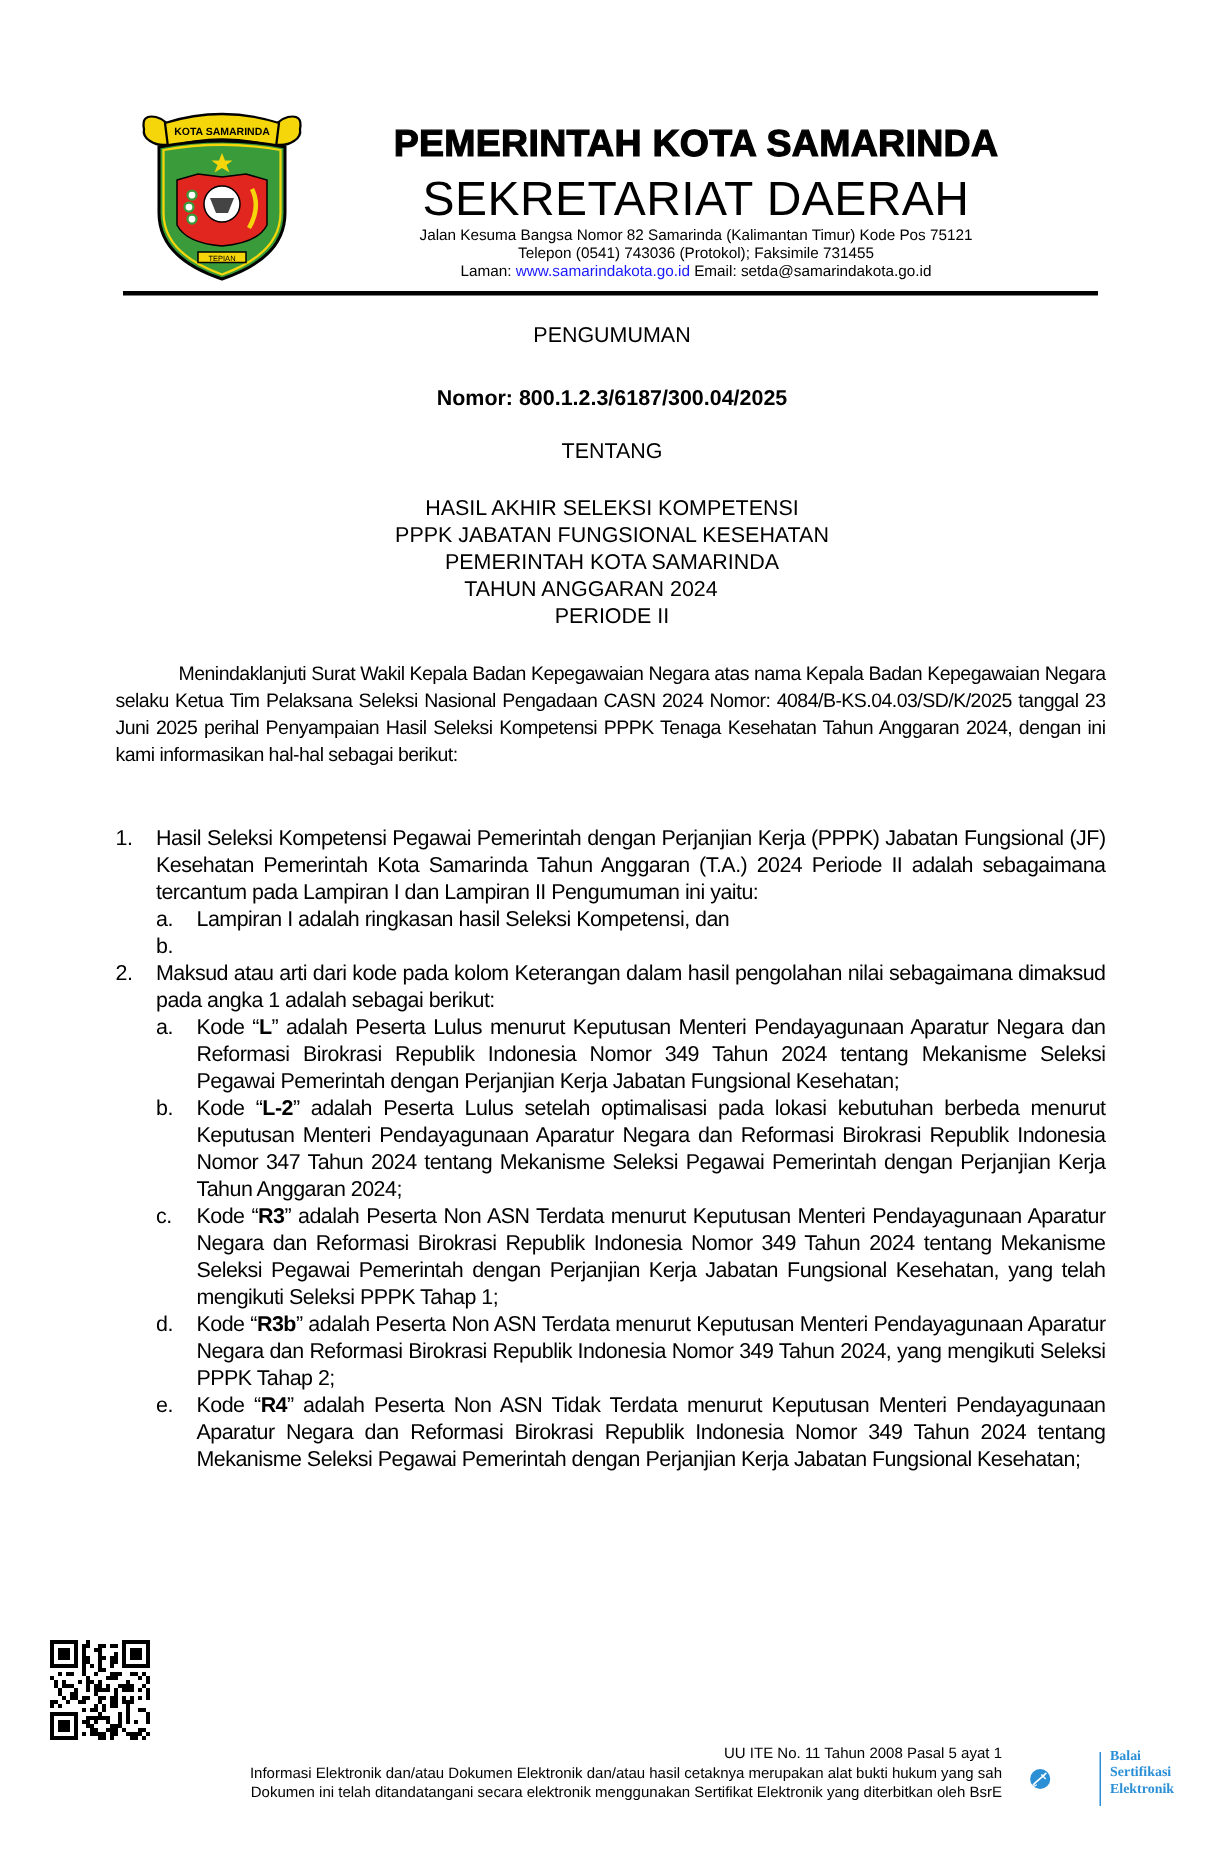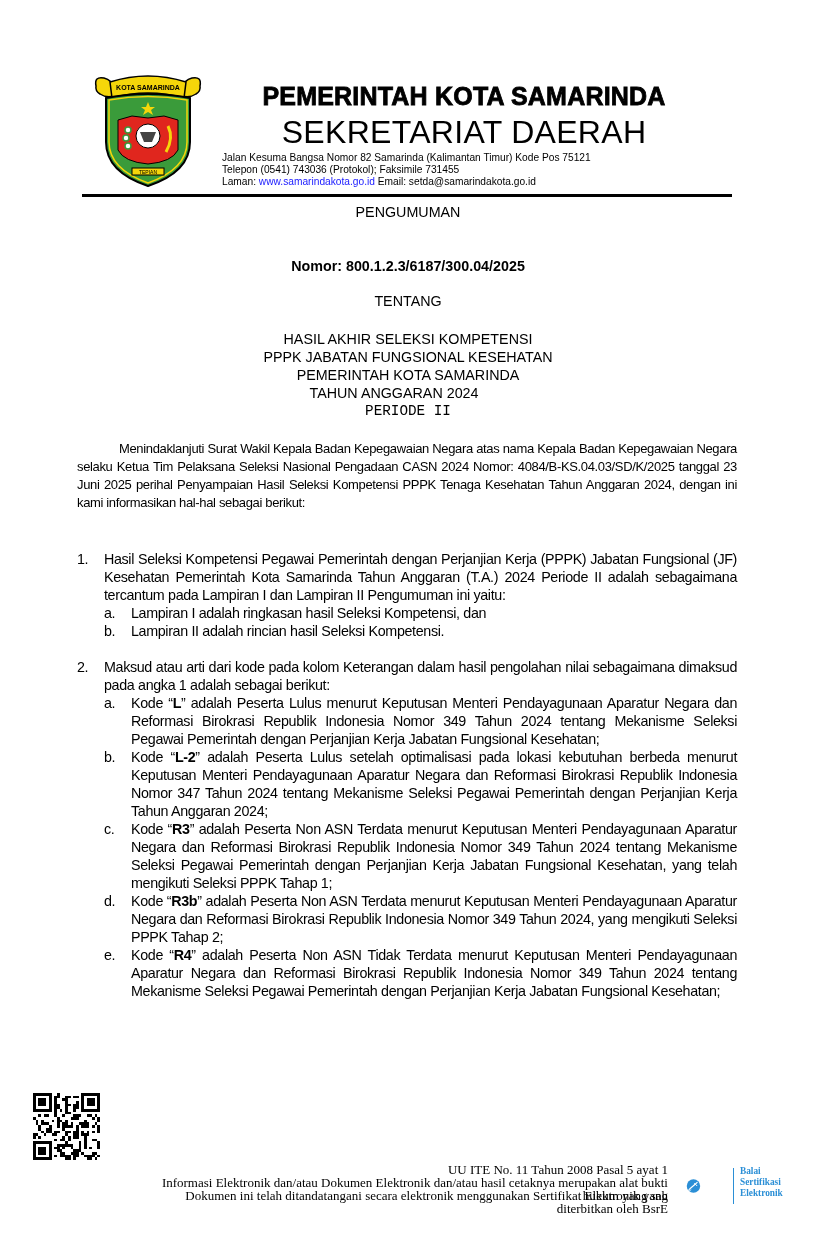--- a/index.html
+++ b/index.html
@@ -1,38 +1,38 @@
 <!DOCTYPE html>
 <html><head>
   <meta charset="utf-8">
   <style>
     html, body { margin: 0; padding: 0; background: #ffffff; }
     body { width: 813px; height: 1248px; position: relative; overflow: hidden; font-family: "Liberation Sans", sans-serif; color: #000; }
     .logo { position: absolute; left: 92px; top: 72px; width: 112px; height: 116px; }
     .head-title1 { position: absolute; left: 222px; top: 82px; width: 484px; text-align: center; font-family: "Liberation Sans", sans-serif; font-weight: 900; font-size: 25px; letter-spacing: 0.2px; -webkit-text-stroke: 0.8px #000; }
     .head-title2 { position: absolute; left: 222px; top: 114px; width: 484px; text-align: center; font-size: 32px; letter-spacing: 0.3px; }
-    .head-line { position: absolute; left: 222px; width: 484px; text-align: left; font-size: 10.2px; line-height: 13px; }
+    .head-line { position: absolute; left: 222px; width: 484px; text-align: center; font-size: 10.2px; line-height: 13px; }
     .head-line.l1 { top: 151px; }
     .head-line.l2 { top: 163px; }
     .head-line.l3 { top: 175px; }
     .link-blue { color: #1a1aff; }
     .rule { position: absolute; left: 82px; width: 650px; top: 194px; height: 3px; background: #000; }
     .center-line { position: absolute; left: 78px; width: 660px; text-align: center; font-size: 14.3px; line-height: 18px; }
     .body-text { position: absolute; left: 77px; width: 660px; font-family: "Liberation Sans", sans-serif; font-size: 13px; line-height: 18px; text-align: justify; letter-spacing: -0.35px; }
     .para { text-indent: 42px; }
     .list { position: absolute; left: 77px; width: 660px; font-size: 14.3px; line-height: 18px; letter-spacing: -0.35px; }
     .item { position: relative; padding-left: 27px; text-align: justify; }
     .item .num { position: absolute; left: 0; top: 0; }
     .sub { position: relative; padding-left: 27px; text-align: justify; }
     .sub .let { position: absolute; left: 0; top: 0; }
     .indent-text { text-align: justify; }
     a.url { color: #0000ee; text-decoration: underline; }
     b { font-weight: bold; }
     .qr { position: absolute; left: 33px; top: 1093px; width: 67px; height: 67px; }
-    .footer { position: absolute; left: 160px; width: 508px; text-align: right; font-family: Liberation Serif, serif; font-size: 13px; line-height: 13px; }
+    .footer { position: absolute; left: 160px; width: 508px; text-align: right; font-family: Liberation Sans, sans-serif; font-size: 10px; line-height: 13px; }
     .footer.f1 { top: 1163px; }
     .footer.f2 { top: 1176px; }
     .footer.f3 { top: 1189px; }
     .bsre { position: absolute; left: 686px; top: 1166px; width: 118px; height: 40px; }
     .bsre-text { position: absolute; left: 740px; top: 1166px; font-family: Liberation Serif, serif; font-weight: bold; font-size: 9.3px; line-height: 11px; color: #2b8fd6; }
     .bsre-sep { position: absolute; left: 733px; top: 1168px; width: 1px; height: 36px; background: #2b8fd6; }
   </style>
 </head>
 <body>
 
@@ -64,42 +64,41 @@
 
 <div class="head-title1">PEMERINTAH KOTA SAMARINDA</div>
 <div class="head-title2">SEKRETARIAT DAERAH</div>
 <div class="head-line l1">Jalan Kesuma Bangsa Nomor 82 Samarinda (Kalimantan Timur) Kode Pos 75121</div>
 <div class="head-line l2">Telepon (0541) 743036 (Protokol); Faksimile 731455</div>
 <div class="head-line l3">
   <span>Laman: </span><span class="link-blue">www.samarindakota.go.id</span><span> Email: setda@samarindakota.go.id</span>
 </div>
 <div class="rule"></div>
 
-<div class="center-line" style="top:203px;text-align:center;">PENGUMUMAN</div>
+<div class="center-line" style="top:215px;text-align:center;">PENGUMUMAN</div>
 <div class="center-line" style="top:257px;font-weight:bold;">Nomor:  800.1.2.3/6187/300.04/2025</div>
 <div class="center-line" style="top:292px;">TENTANG</div>
 <div class="center-line" style="top:330px;text-align:center;">HASIL AKHIR SELEKSI KOMPETENSI</div>
 <div class="center-line" style="top:348px;">PPPK JABATAN FUNGSIONAL KESEHATAN</div>
 <div class="center-line" style="top:366px;">PEMERINTAH KOTA SAMARINDA</div>
 <div class="center-line" style="top:384px; left:64px;">TAHUN ANGGARAN 2024</div>
-<div class="center-line" style="top:402px;font-family:Liberation Mono, monospace;">PERIODE II</div>
+<div class="center-line" style="top:402px;">PERIODE II</div>
 
 <div class="body-text para" style="top:440px;">Menindaklanjuti Surat Wakil Kepala Badan Kepegawaian Negara atas nama Kepala Badan Kepegawaian Negara selaku Ketua Tim Pelaksana Seleksi Nasional Pengadaan CASN 2024 Nomor: 4084/B-KS.04.03/SD/K/2025 tanggal 23 Juni 2025 perihal Penyampaian Hasil Seleksi Kompetensi PPPK Tenaga Kesehatan Tahun Anggaran 2024, dengan ini kami informasikan hal-hal sebagai berikut:</div>
 
 <div class="list" style="top:550px;">
   <div class="item">
     <span class="num">1.</span>
     <div>Hasil Seleksi Kompetensi Pegawai Pemerintah dengan Perjanjian Kerja (PPPK) Jabatan Fungsional (JF) Kesehatan Pemerintah Kota Samarinda Tahun Anggaran (T.A.) 2024 Periode II adalah sebagaimana tercantum pada Lampiran I dan Lampiran II Pengumuman ini yaitu:</div>
     <div class="sub">
       <span class="let">a.</span>
       <span>Lampiran I adalah ringkasan hasil Seleksi Kompetensi, dan</span>
     </div>
     <div class="sub">
       <span class="let">b.</span>
-      <span>Lampiran II adalah rincian hasil Seleksi Kompetensi.</span>
     </div>
   </div>
 
   <div class="item" style="margin-top:18px;">
     <span class="num">2.</span>
     <div>Maksud atau arti dari kode pada kolom Keterangan dalam hasil pengolahan nilai sebagaimana dimaksud pada angka 1 adalah sebagai berikut:</div>
     <div class="sub">
       <span class="let">a.</span>
       <span>Kode “</span><b>L</b><span>” adalah Peserta Lulus menurut Keputusan Menteri Pendayagunaan Aparatur Negara dan Reformasi Birokrasi Republik Indonesia Nomor 349 Tahun 2024 tentang Mekanisme Seleksi Pegawai Pemerintah dengan Perjanjian Kerja Jabatan Fungsional Kesehatan;</span>
     </div>

